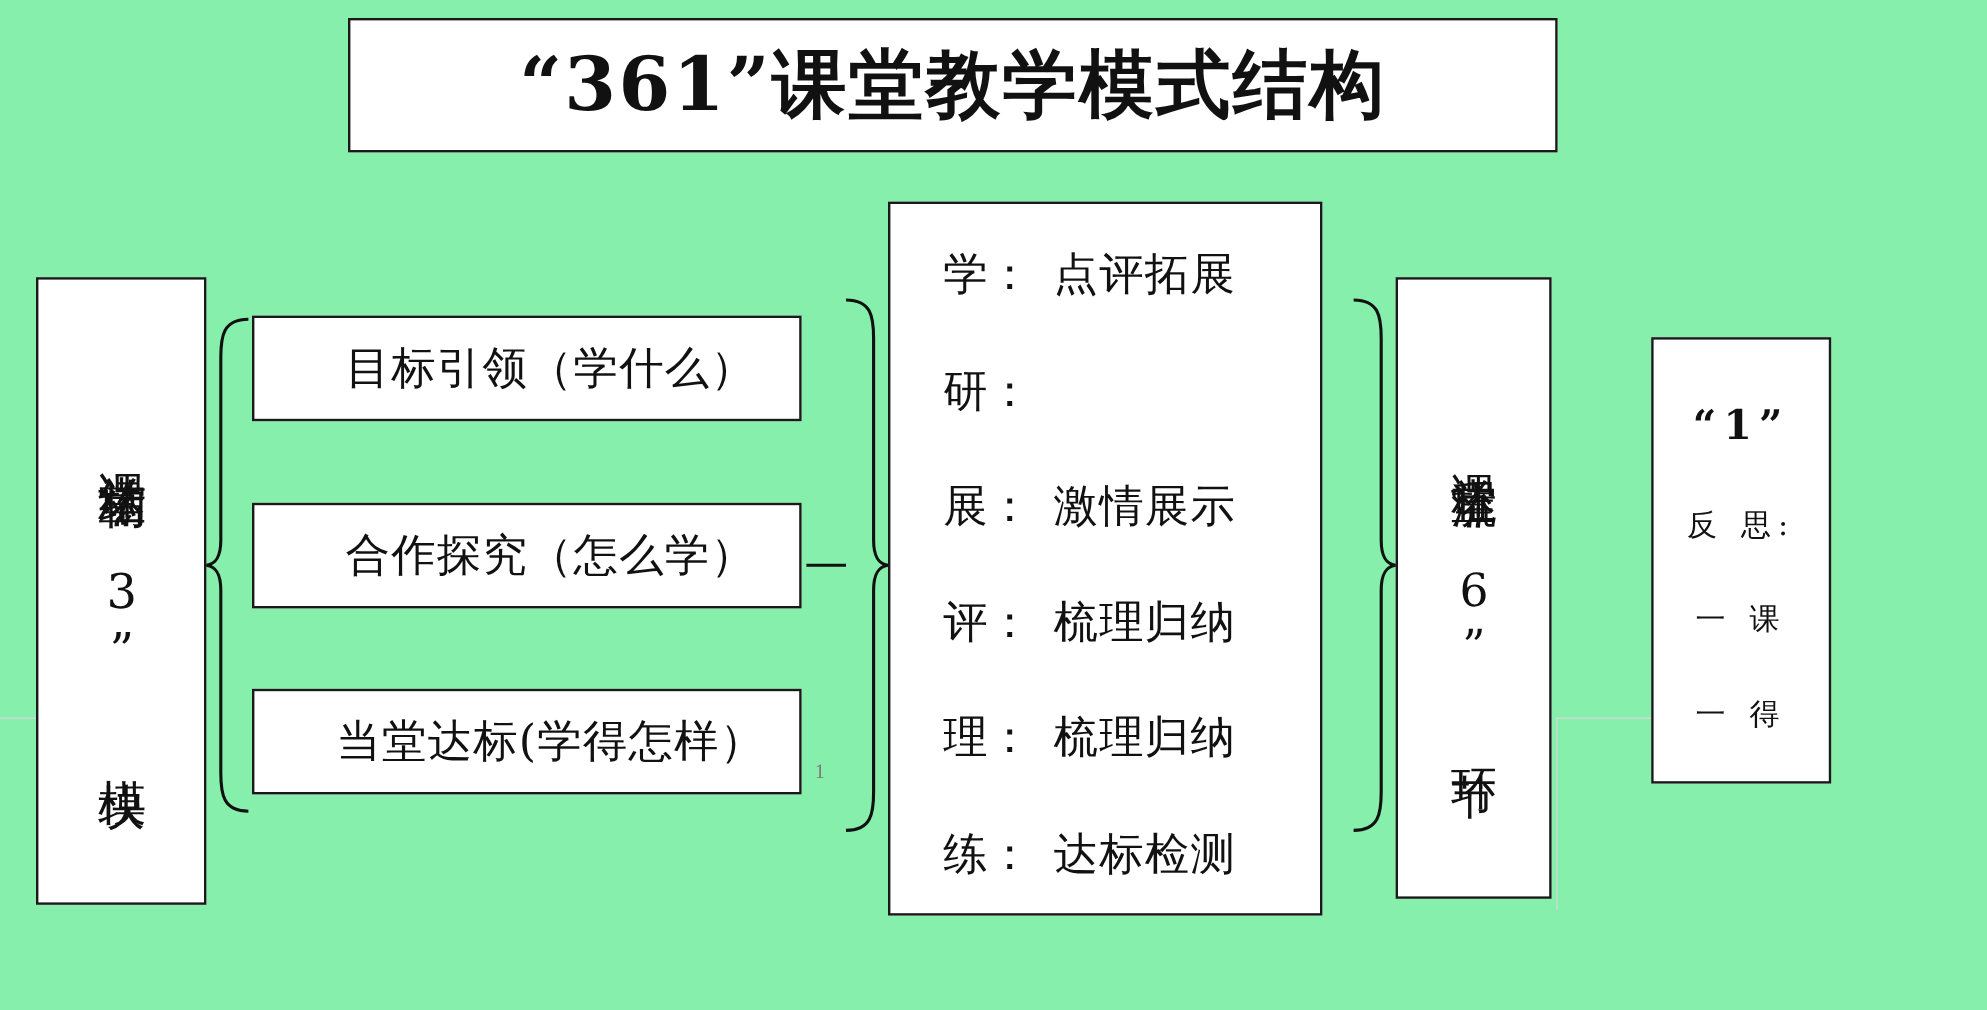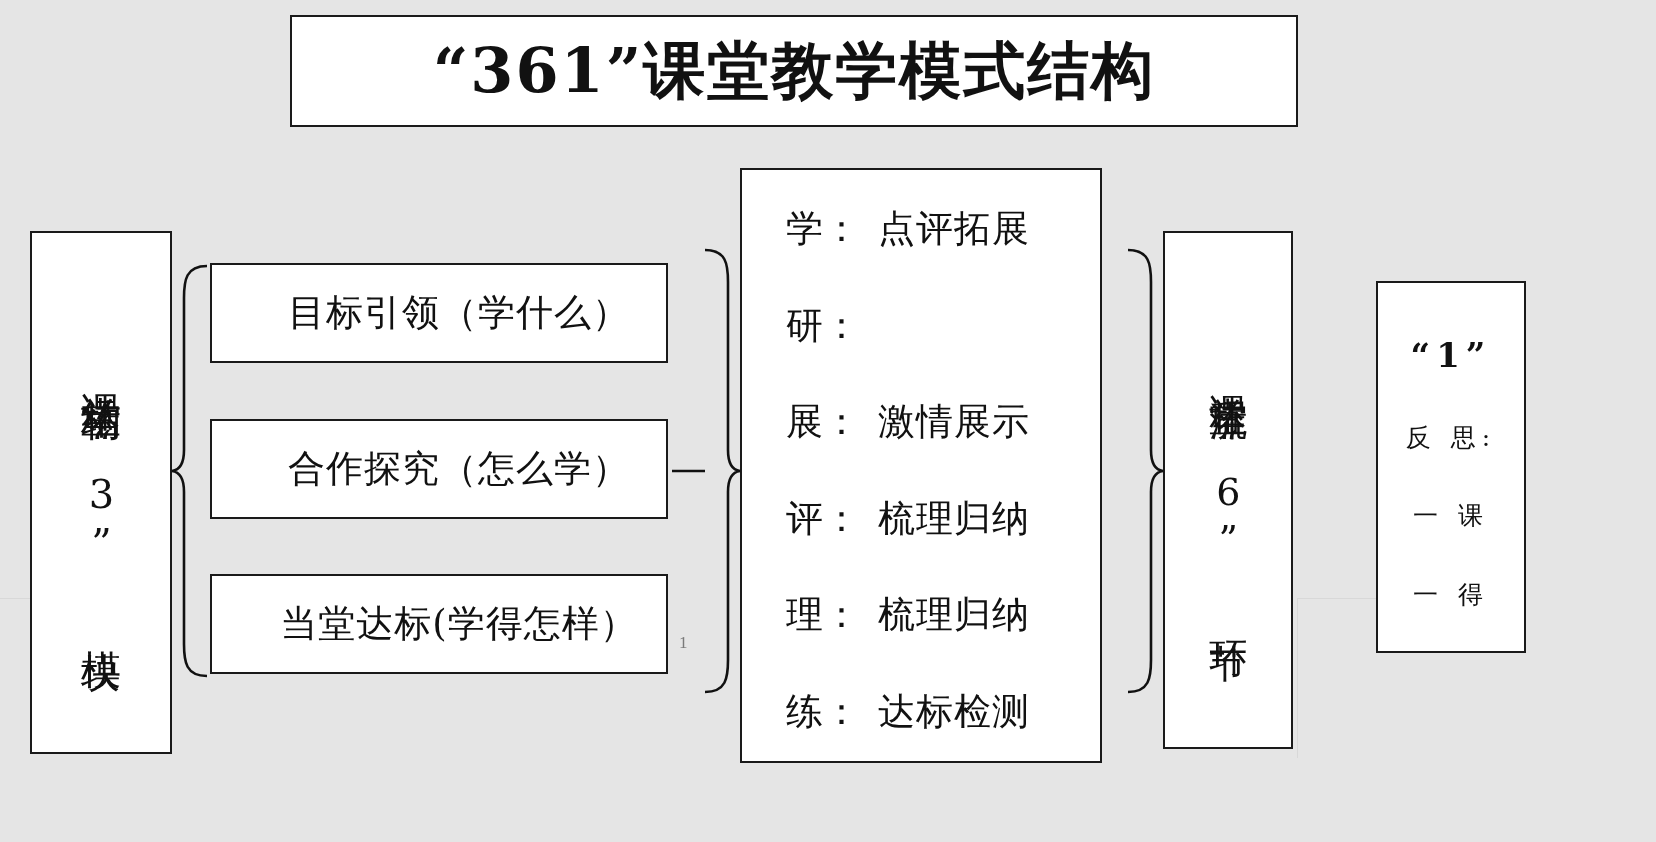--- a/index.html
+++ b/index.html
@@ -9,21 +9,21 @@
   }
   body {
     font-family: "DejaVu Serif", "Liberation Serif", serif;
     color: #111111;
   }
   #canvas {
     position: relative;
     width: 1656px;
     height: 842px;
     overflow: hidden;
-    background: #e5e5e5;
+    background: #86efac;
   }
 
   
   .box {
     position: absolute;
     border: 2px solid #1a1a1a;
     background: #ffffff;
     box-sizing: border-box;
     display: flex;
     align-items: center;
@@ -60,21 +60,21 @@
     letter-spacing: 3px;
   }
   #left-text {
     font-size: 40px;
   }
 
   
   .module-box {
     left: 210px;
     width: 458px;
-    height: 100px;
+    height: 88px;
     padding-left: 40px;
   }
   #module-0 { top: 263px; }
   #module-1 { top: 419px; }
   #module-2 { top: 574px; }
   .module-text {
     font-size: 37px;
     white-space: nowrap;
     letter-spacing: 1px;
   }

